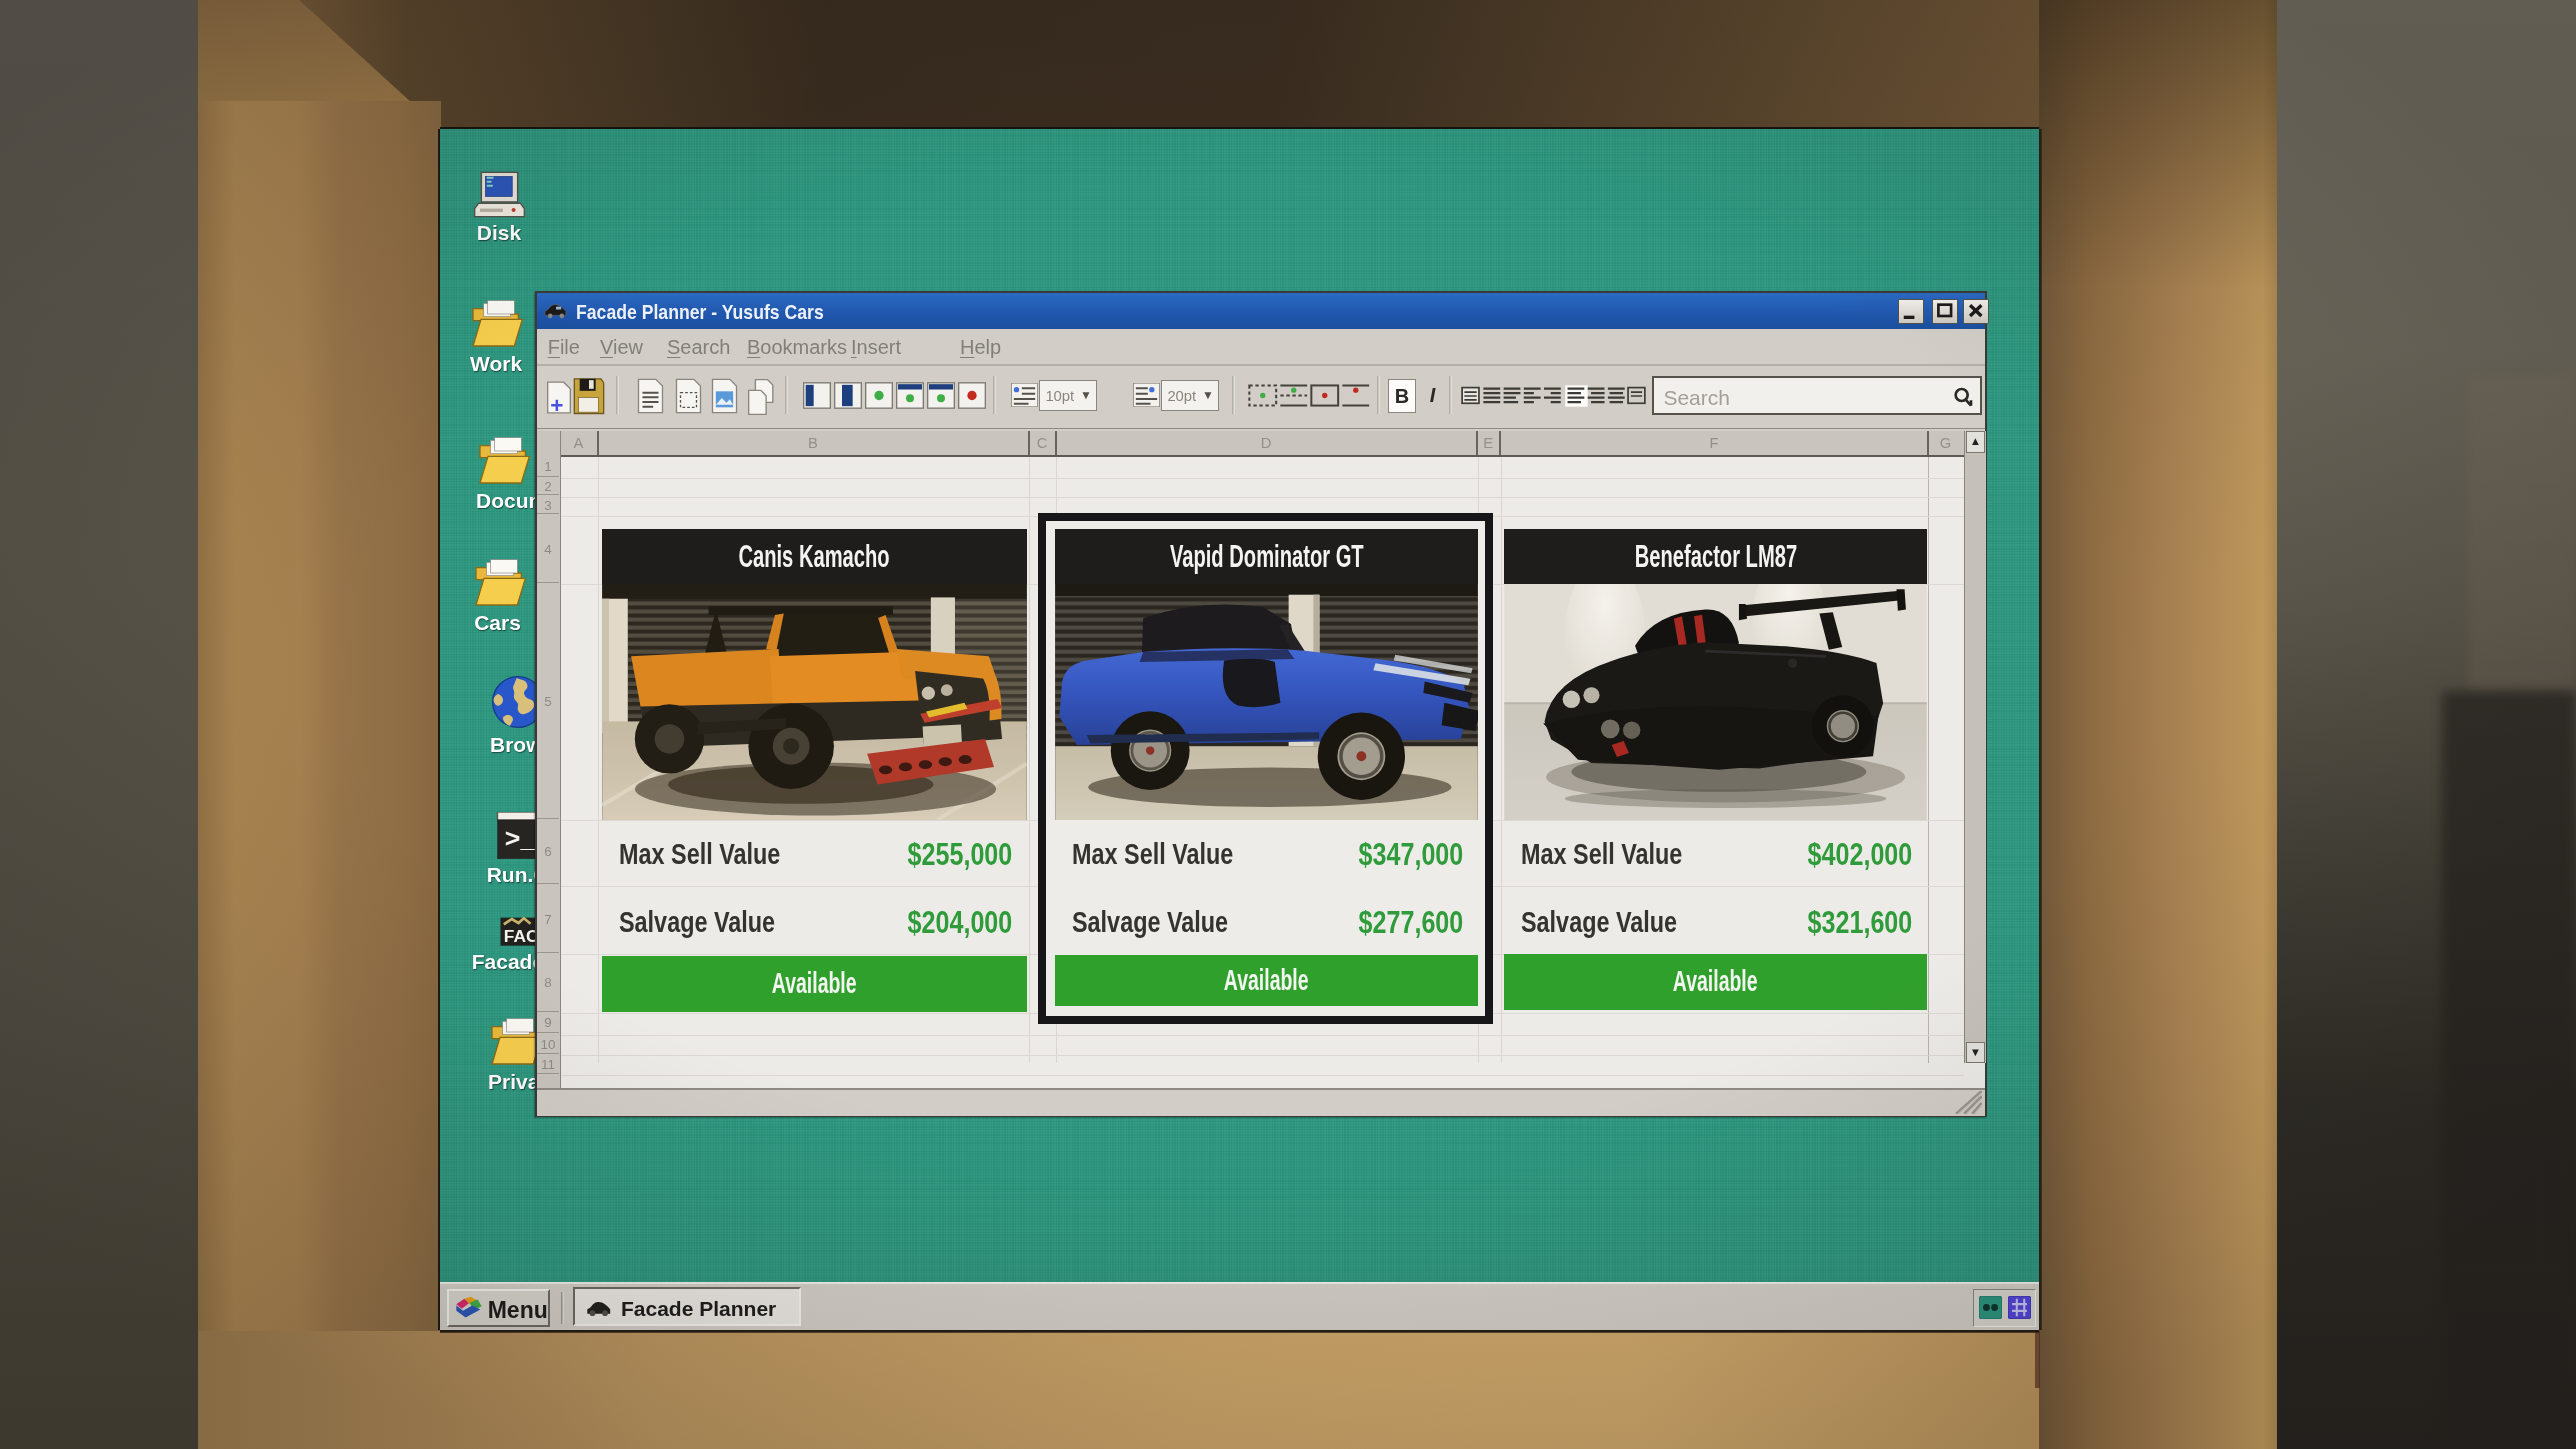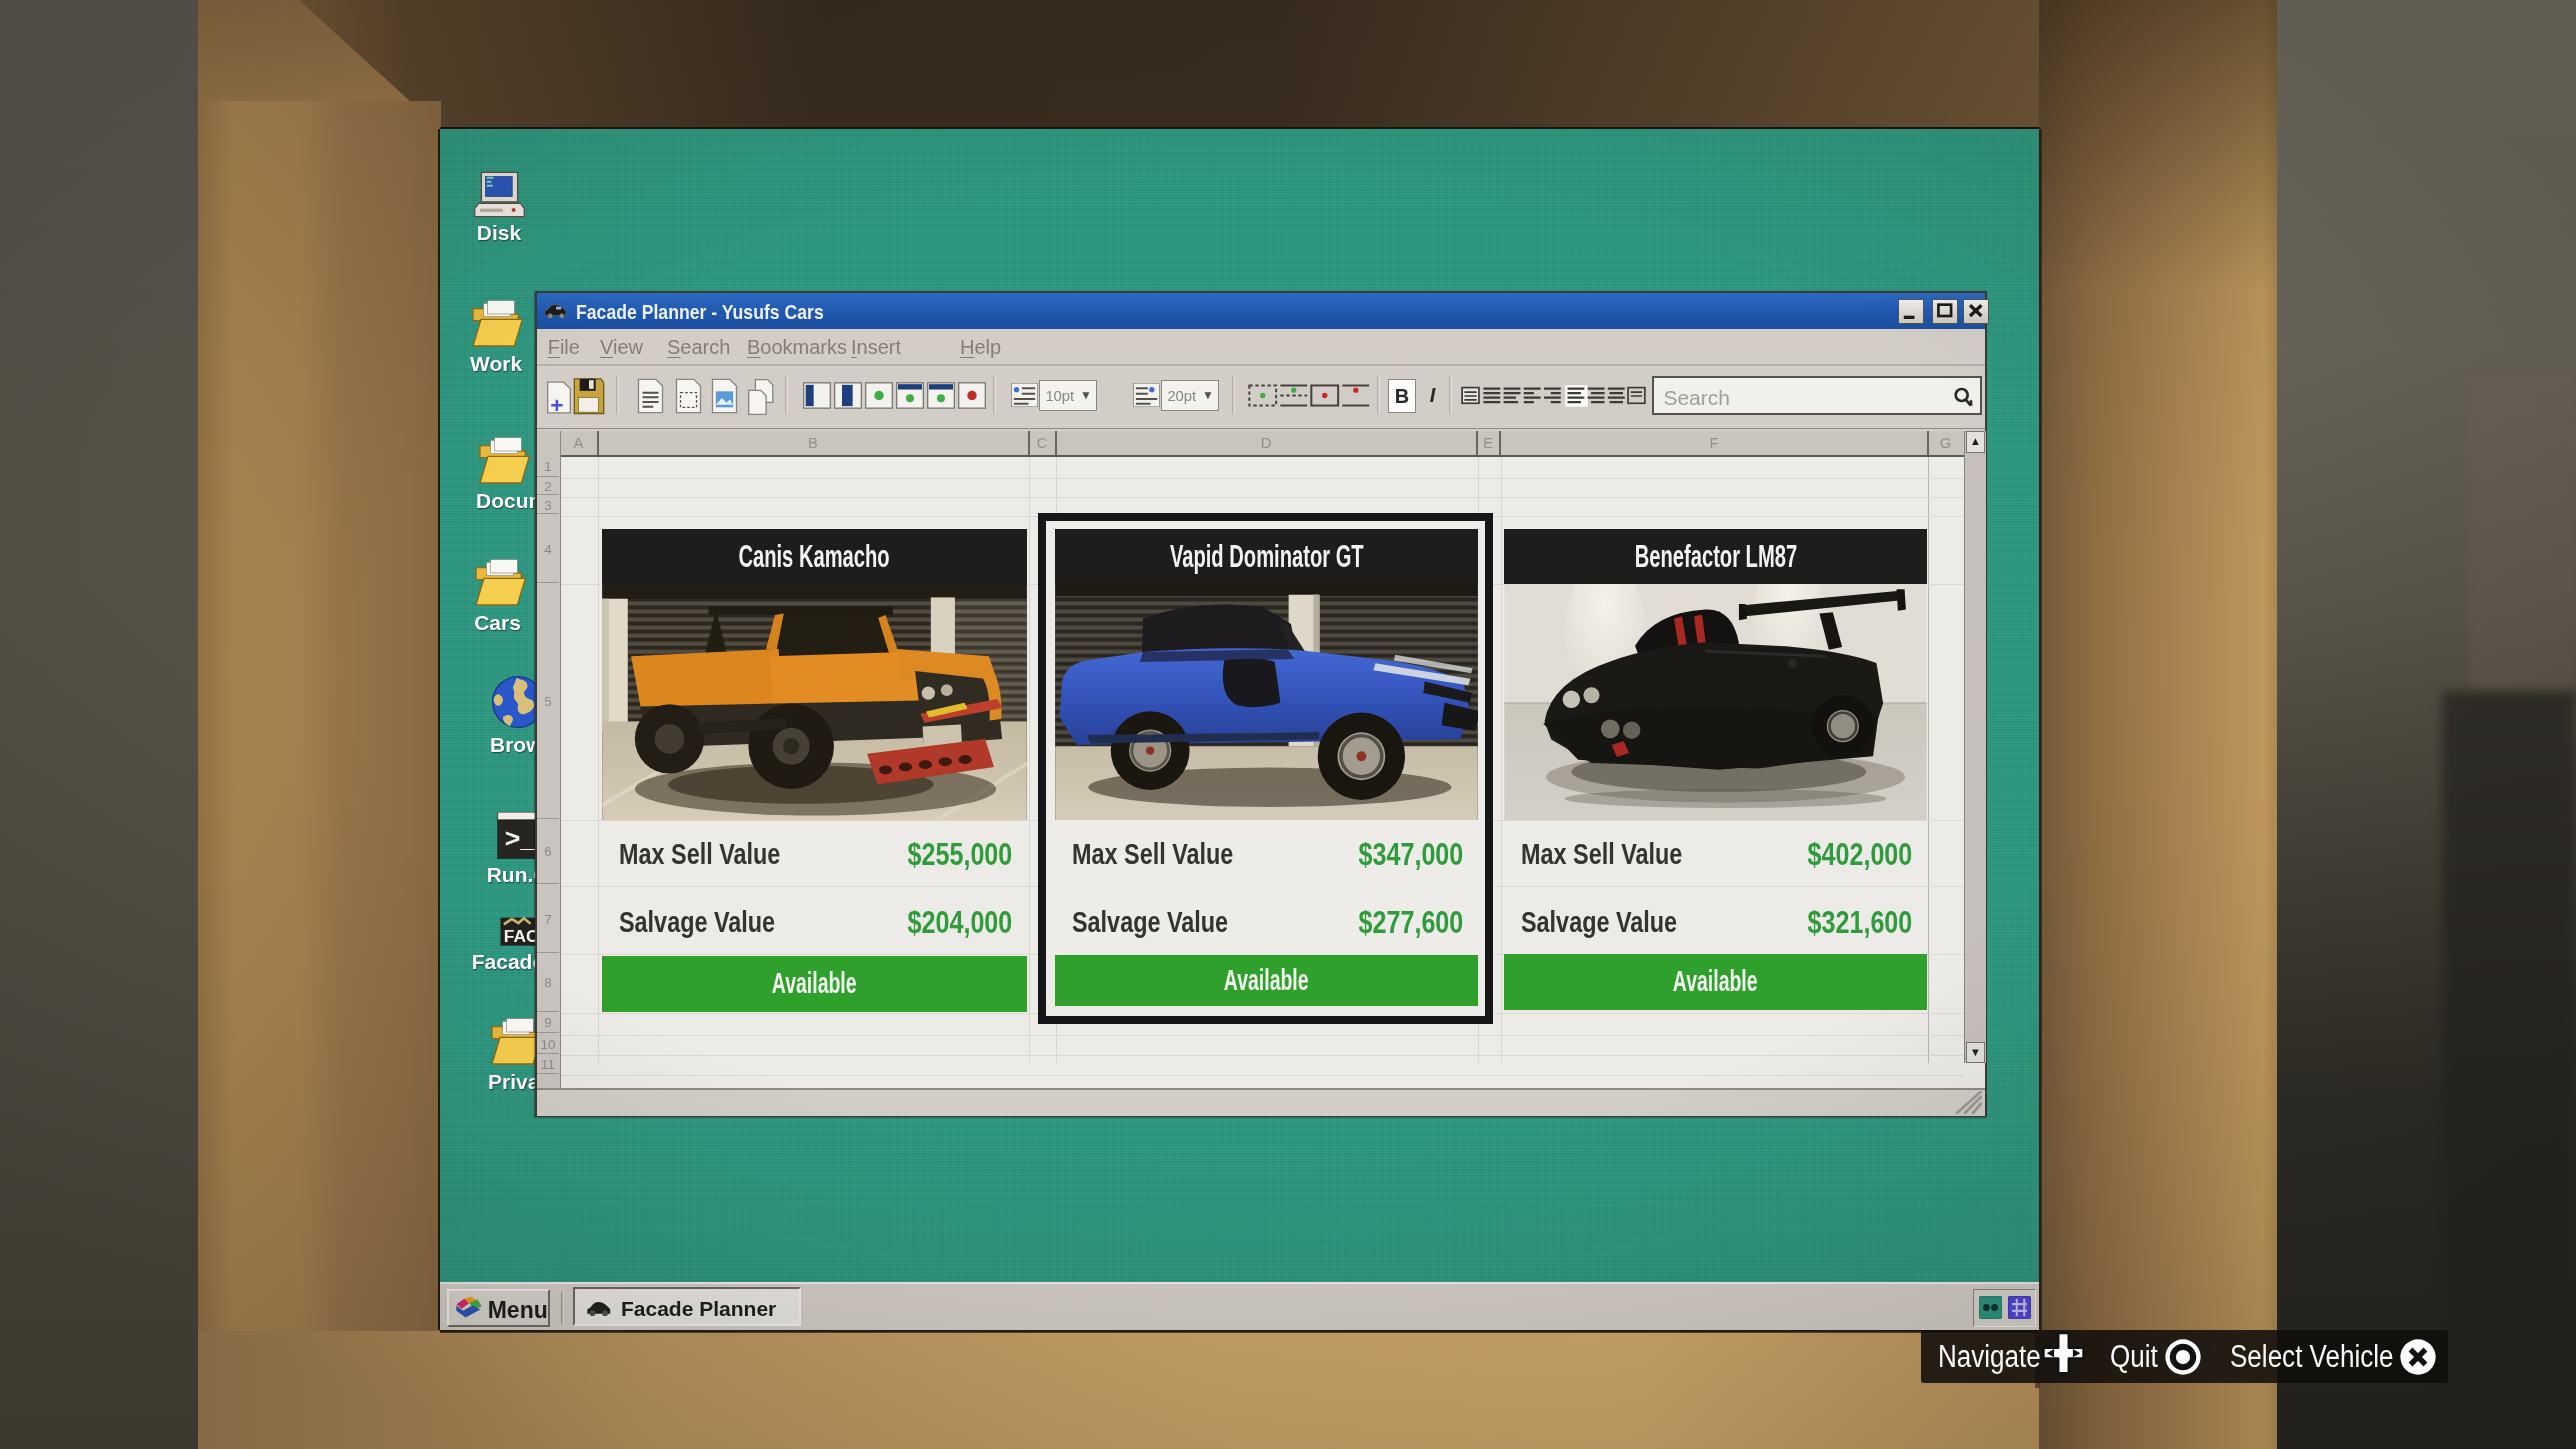--- a/index.html
+++ b/index.html
@@ -627,32 +627,14 @@
         <svg style="position:absolute;left:34px;top:6.7px" width="23" height="23" viewBox="0 0 34 34">
           <rect x="0" y="0" width="34" height="34" rx="4" fill="#5246d8" stroke="#2a2390"></rect>
           <path d="M6 12h22M6 22h22M13 4v26M24 4v26" stroke="#c8c4f2" stroke-width="3"></path>
         </svg>
       </div>
     </div>
   </div>
 
   <div class="abs" style="left:0;top:0;width:2576px;height:1449px;pointer-events:none;
       background:radial-gradient(ellipse 62% 60% at 48% 46%, rgba(0,0,0,0) 55%, rgba(18,14,9,.16) 100%);"></div>
-  <div class="abs" id="hud">
-    <span class="t" style="left:17.4px">Navigate</span>
-    <svg class="abs" style="left:119px;top:1.3px" width="47" height="51" viewBox="0 0 70 76">
-      <path d="M27 3h16v22h22v16H43v22H27V41H5V25h22z" fill="#fdfdfd" stroke="#141210" stroke-width="4" stroke-linejoin="round"></path>
-      <path d="M21 27l-11 6 11 6z" fill="#141210"></path>
-      <path d="M49 27l11 6-11 6z" fill="#141210"></path>
-    </svg>
-    <span class="t" style="left:189px">Quit</span>
-    <svg class="abs" style="left:243px;top:8px" width="38" height="38" viewBox="0 0 56 56">
-      <circle cx="28" cy="28" r="26" fill="#fdfdfd"></circle>
-      <circle cx="28" cy="28" r="15" fill="none" stroke="#111" stroke-width="9"></circle>
-    </svg>
-    <span class="t" style="left:309px">Select Vehicle</span>
-    <svg class="abs" style="left:478px;top:8px" width="38" height="38" viewBox="0 0 56 56">
-      <circle cx="28" cy="28" r="26" fill="#fdfdfd"></circle>
-      <path d="M17 17l22 22M39 17L17 39" stroke="#111" stroke-width="8"></path>
-    </svg>
-  </div>
 </div>
 
 
 </body></html>

